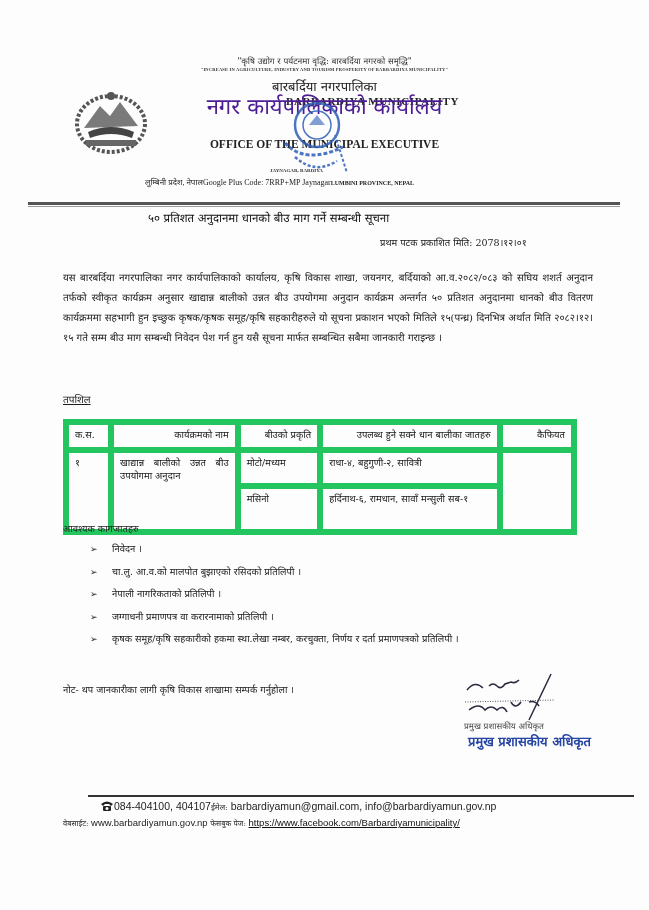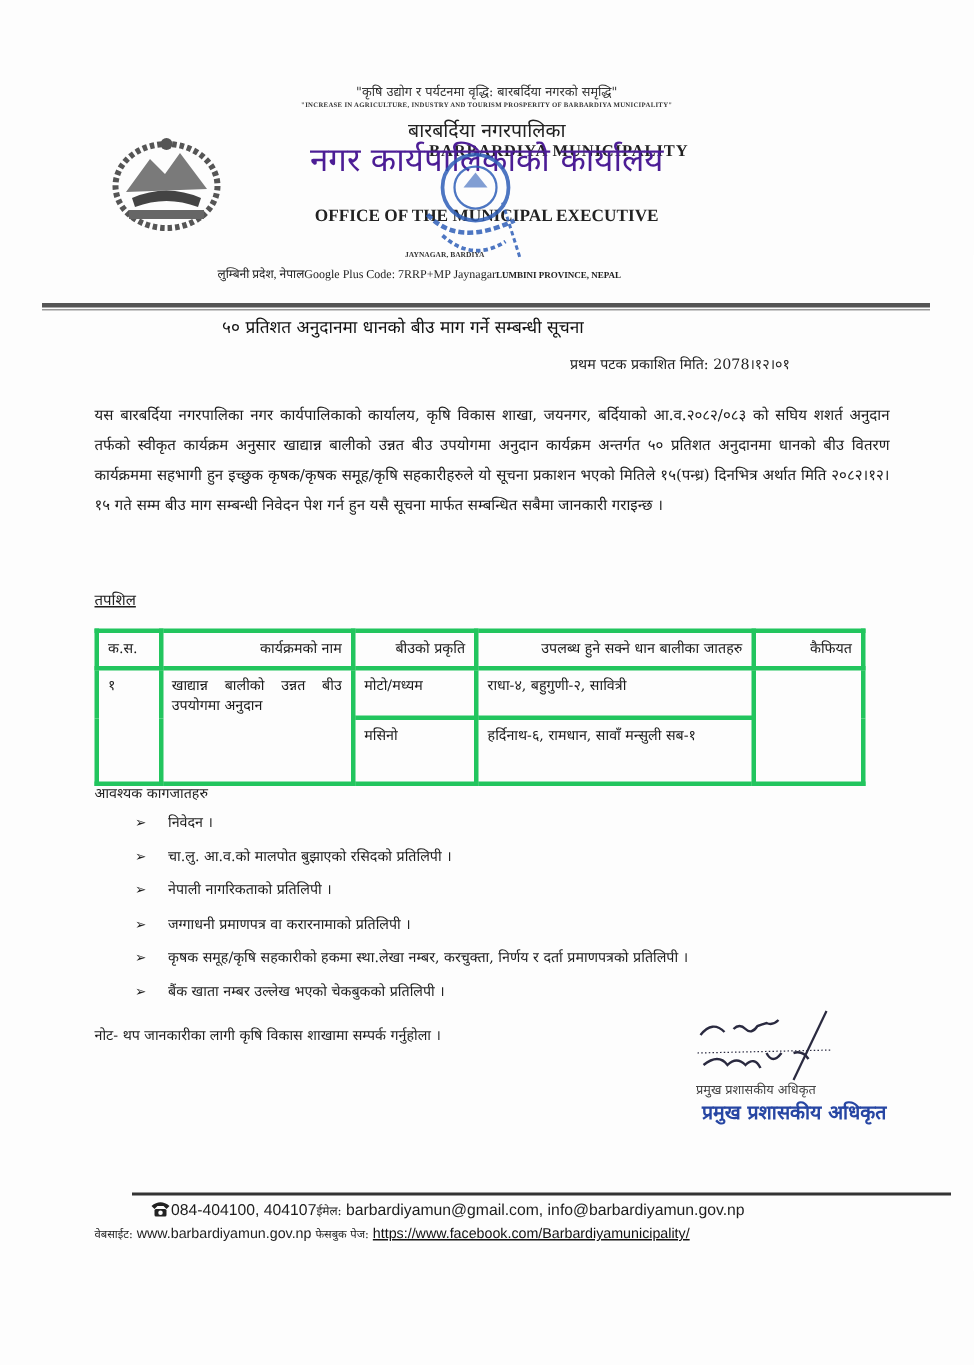--- a/index.html
+++ b/index.html
@@ -30,21 +30,21 @@
 
   .title{top:210px;left:148px;font-size:11.5px;color:#111;}
   .pubdate{top:236px;left:380px;font-size:9.5px;color:#222;}
 
   .body-text{left:63px;top:268px;width:530px;font-size:10px;line-height:20px;
              text-align:justify;text-align-last:left;color:#1a1a1a;}
   .tapsil{left:63px;top:392px;font-size:10px;text-decoration:underline;}
 
   table.grid{position:absolute;left:63px;top:419px;width:514px;border-collapse:collapse;
              font-size:9.5px;color:#1a1a1a;}
-  table.grid td, table.grid th{border:3px solid #22c55e;padding:3px 6px;vertical-align:top;font-weight:normal;}
+  table.grid td, table.grid th{border:6px solid #22c55e;padding:3px 6px;vertical-align:top;font-weight:normal;}
   table.grid th{text-align:right;height:16px;}
   .c1{width:28px;}
   .c2{width:118px;}
   .c3{width:70px;}
   .c4{width:178px;}
   .c5{width:60px;}
 
   .docs-heading{left:63px;top:522px;font-size:9.5px;}
   ul.docs{position:absolute;left:90px;top:538px;margin:0;padding:0;list-style:none;font-size:9.5px;}
   ul.docs li{height:22.5px;line-height:22.5px;white-space:nowrap;}
@@ -131,21 +131,20 @@
   </tbody>
     </table>
 
   <div class="abs docs-heading">आवश्यक कागजातहरु</div>
   <ul class="docs">
     <li><span class="bullet">➢</span><span>निवेदन ।</span></li>
     <li><span class="bullet">➢</span><span>चा.लु. आ.व.को मालपोत बुझाएको रसिदको प्रतिलिपी ।</span></li>
     <li><span class="bullet">➢</span><span>नेपाली नागरिकताको प्रतिलिपी ।</span></li>
     <li><span class="bullet">➢</span><span>जग्गाधनी प्रमाणपत्र वा करारनामाको प्रतिलिपी ।</span></li>
     <li><span class="bullet">➢</span><span>कृषक समूह/कृषि सहकारीको हकमा स्था.लेखा नम्बर, करचुक्ता, निर्णय र दर्ता प्रमाणपत्रको प्रतिलिपी ।</span></li>
-    <li><span class="bullet">➢</span><span>बैंक खाता नम्बर उल्लेख भएको चेकबुकको प्रतिलिपी ।</span></li>
   </ul>
 
   <div class="abs note">नोट- थप जानकारीका लागी कृषि विकास शाखामा सम्पर्क गर्नुहोला ।</div>
 
   <svg class="abs sig-scribble" viewBox="0 0 110 50">
     <path d="M12 18 Q20 8 28 16 M34 14 q4 -4 8 0 q4 4 8 -2 l6 -2 q4 2 8 -2" fill="none" stroke="#2a2a40" stroke-width="1.6"></path>
     <path d="M96 2 L74 48" stroke="#2a2a40" stroke-width="1.5"></path>
     <path d="M14 38 Q24 30 30 38 q6 -6 12 0 q6 -6 10 2 M56 30 q4 8 10 0 M74 30 q6 -2 10 4" fill="none" stroke="#2a2a40" stroke-width="1.6"></path>
     <path d="M10 30 L100 28" stroke="#2a2a40" stroke-width=".8" stroke-dasharray="1 1.5"></path>
   </svg>

